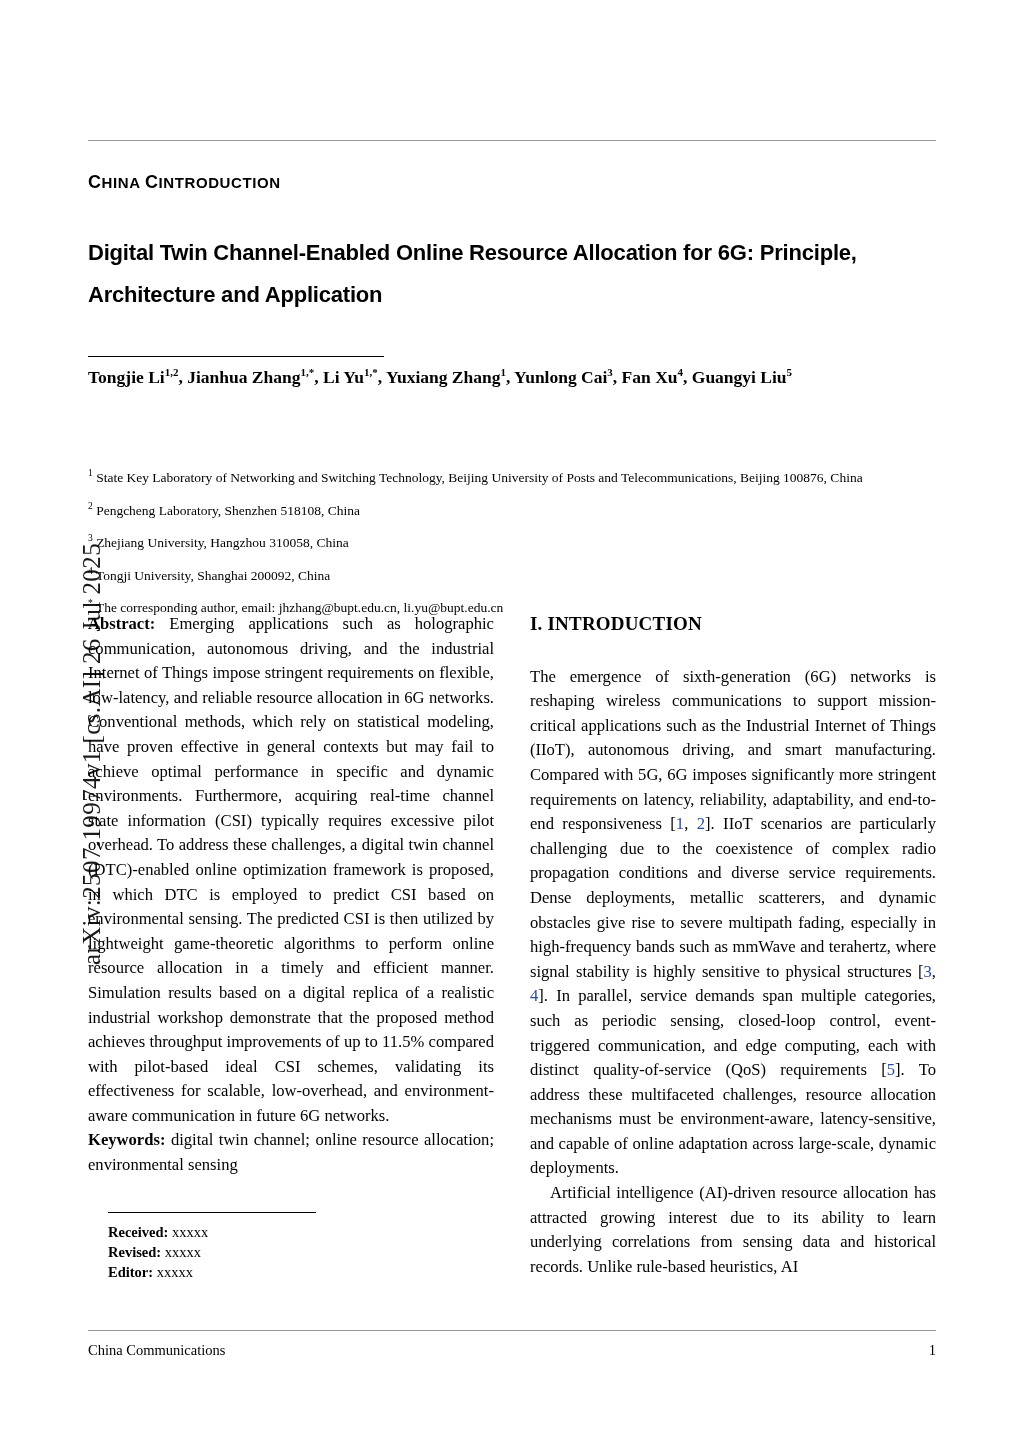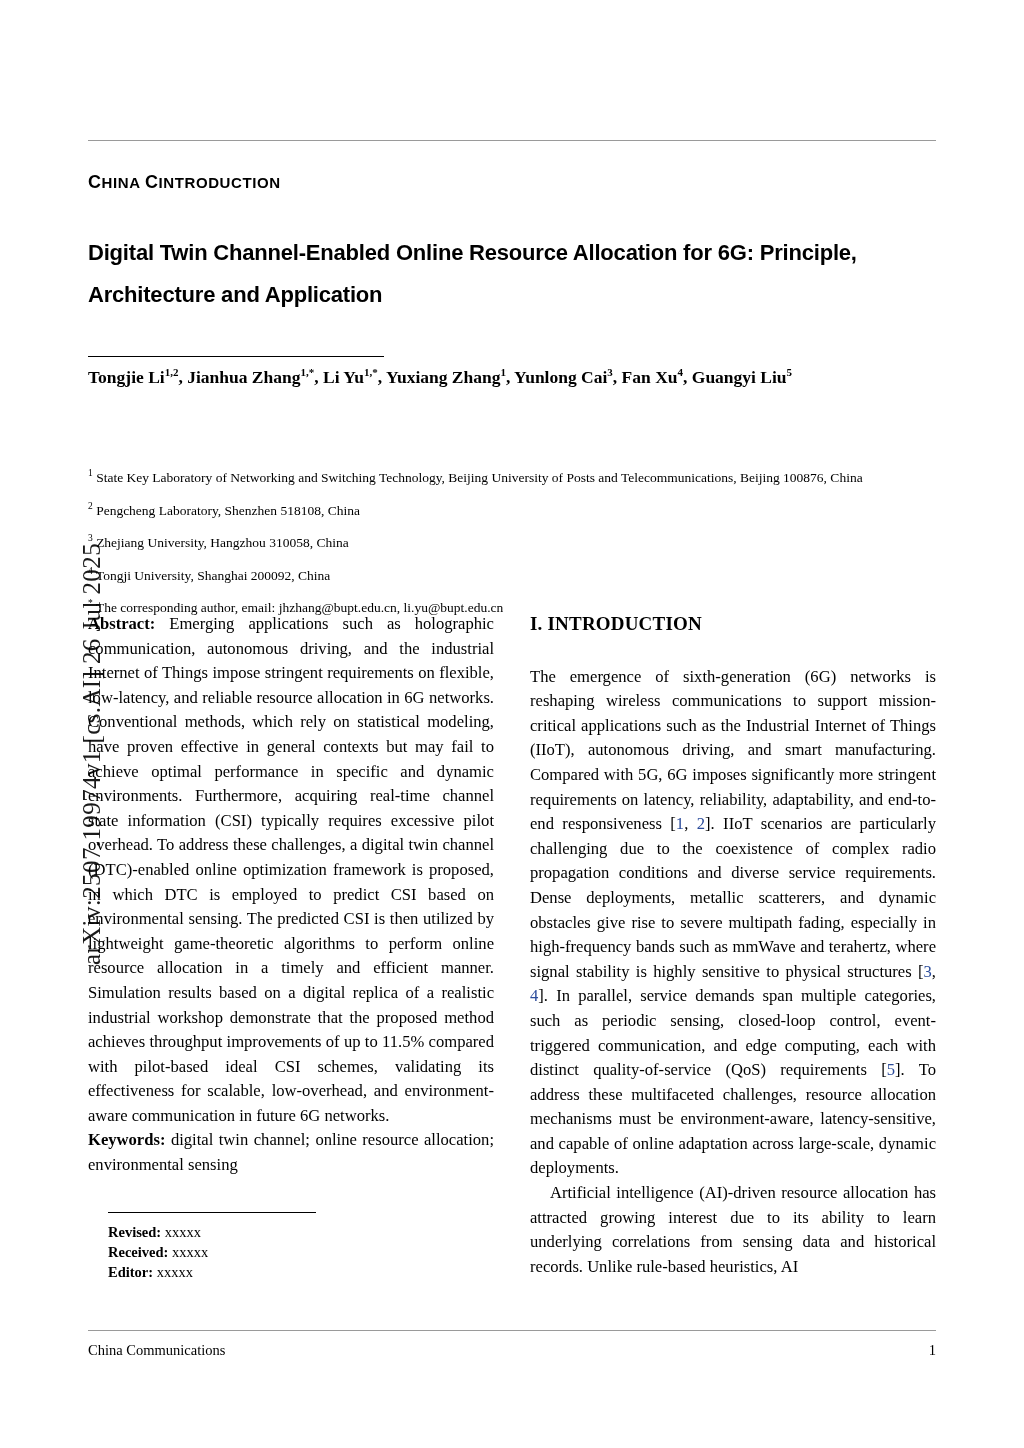--- a/index.html
+++ b/index.html
@@ -227,22 +227,22 @@
       <div class="col col-right">
         <h2 class="section-head">I.  INTRODUCTION</h2>
         <p><span>The emergence of sixth-generation (6G) networks is reshaping wireless communications to support mission-critical applications such as the Industrial Internet of Things (IIoT), autonomous driving, and smart manufacturing. Compared with 5G, 6G imposes significantly more stringent requirements on latency, reliability, adaptability, and end-to-end responsiveness [</span><span class="cite">1</span><span>, </span><span class="cite">2</span><span>]. IIoT scenarios are particularly challenging due to the coexistence of complex radio propagation conditions and diverse service requirements. Dense deployments, metallic scatterers, and dynamic obstacles give rise to severe multipath fading, especially in high-frequency bands such as mmWave and terahertz, where signal stability is highly sensitive to physical structures [</span><span class="cite">3</span><span>, </span><span class="cite">4</span><span>]. In parallel, service demands span multiple categories, such as periodic sensing, closed-loop control, event-triggered communication, and edge computing, each with distinct quality-of-service (QoS) requirements [</span><span class="cite">5</span><span>]. To address these multifaceted challenges, resource allocation mechanisms must be environment-aware, latency-sensitive, and capable of online adaptation across large-scale, dynamic deployments.</span></p>
         <p class="indent">Artificial intelligence (AI)-driven resource allocation has attracted growing interest due to its ability to learn underlying correlations from sensing data and historical records. Unlike rule-based heuristics, AI</p>
       </div>
 
     </div>
 
     <div class="editor-rule"></div>
     <div class="editor-block">
+      <div><b>Received:</b> <span class="val">xxxxx</span></div>
       <div><b>Revised:</b> <span class="val">xxxxx</span></div>
-      <div><b>Received:</b> <span class="val">xxxxx</span></div>
       <div><b>Editor:</b> <span class="val">xxxxx</span></div>
     </div>
 
     <div class="footer-left">China Communications</div>
     <div class="footer-right">1</div>
 
   </div>
 </div>
 
 </body></html>

